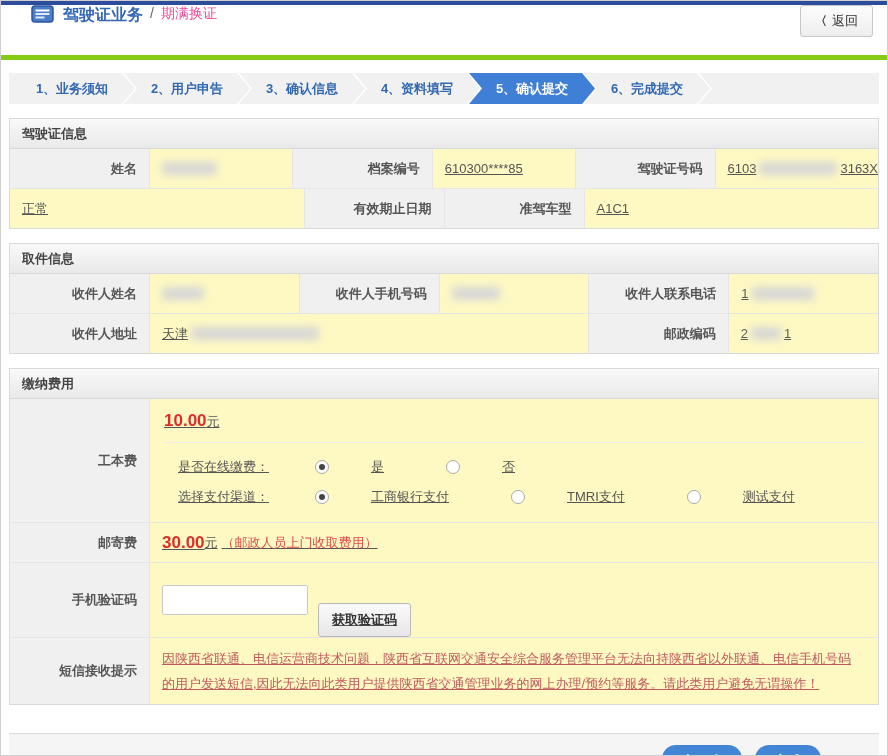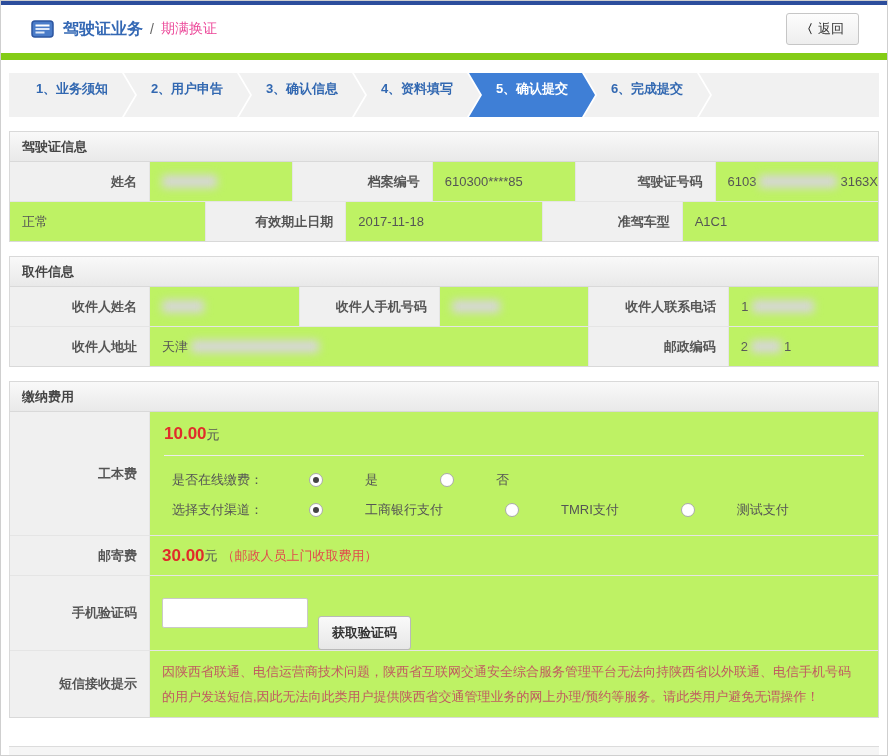--- a/index.html
+++ b/index.html
@@ -1,53 +1,53 @@
 <!DOCTYPE html>
 <html><head>
 <meta charset="utf-8">
 <style>
   * { box-sizing: border-box; }
   body { margin:0; background:#fff; font-family:"Liberation Sans","DejaVu Sans",sans-serif; }
   .page { width:888px; height:756px; border:1px solid #cfcfcf; background:#fff; overflow:hidden; position:relative; }
   .topbar { height:4px; background:#2c4d9c; }
 
   
-  .header { height:55px; display:flex; align-items:center; padding:0 28px 0 30px; border-bottom:7px solid #84cc16; }
+  .header { height:55px; display:flex; align-items:flex-start; padding:0 14px 0 30px; border-bottom:5px solid #84cc16; }
   .hicon { margin-right:9px; display:flex; align-items:center; }
   .title { color:#3468b4; font-weight:bold; font-size:16px; }
   .sep { color:#666; margin:0 7px; font-size:14px; }
   .subtitle { color:#ec4899; font-size:14px; }
   .back-btn { margin-left:auto; background:linear-gradient(#fdfdfd,#eeeeee); border:1px solid #c6c6c6; border-radius:3px; padding:6px 14px; font-size:13px; color:#333; cursor:pointer; display:flex; align-items:center; gap:5px; font-family:inherit; }
   .back-btn .chev { font-weight:bold; font-size:12px; color:#222; }
 
   
-  .steps { display:flex; margin:13px 8px 0; height:44px; background:#fff; }
+  .steps { display:flex; margin:13px 8px 0; height:31px; background:#fff; }
   .step { flex:0 0 auto; width:126px; background:#f1f1f1; color:#3268b1; font-size:13px; font-weight:bold; text-align:center; line-height:31px; margin-left:-11px; cursor:pointer;
     clip-path:polygon(0 0, calc(100% - 13px) 0, 100% 50%, calc(100% - 13px) 100%, 0 100%, 13px 50%); }
   .step.first { margin-left:0; clip-path:polygon(0 0, calc(100% - 13px) 0, 100% 50%, calc(100% - 13px) 100%, 0 100%); }
   .step.active { background:#3f7fd6; color:#fff; }
   .step-filler { flex:1 1 auto; background:#f1f1f1; margin-left:-11px; clip-path:polygon(0 0, 100% 0, 100% 100%, 0 100%, 13px 50%); }
 
   
   .section { margin:14px 8px 0; border:1px solid #d9d9d9; }
   .section-head { height:30px; line-height:30px; padding:0 12px; background:linear-gradient(#f9f9f9,#e9e9e9); border-bottom:1px solid #d9d9d9; font-size:13px; font-weight:bold; color:#444; }
   .trow { display:flex; border-bottom:1px solid #e5e5e5; }
   .trow:last-child { border-bottom:none; }
   .tlabel { flex:0 0 140px; background:#f0f0f0; display:flex; align-items:center; justify-content:flex-end; padding-right:12px; font-size:13px; font-weight:bold; color:#555; border-right:1px solid #e5e5e5; }
-  .tvalue { flex:1 1 0; background:#bef264; display:flex; align-items:center; padding-left:12px; font-size:13px; color:#555; border-right:1px solid #e5e5e5; min-height:39px; }
+  .tvalue { flex:1 1 0; background:#fef9c3; display:flex; align-items:center; padding-left:12px; font-size:13px; color:#555; border-right:1px solid #e5e5e5; min-height:39px;text-decoration:underline; }
   .trow > .tvalue:last-child { border-right:none; }
   .tvalue .gap { margin:0 3px; }
   .redact { display:inline-block; height:13px; background:#d6d6d6; filter:blur(4px); border-radius:2px; }
 
   
   .fee-cell { flex-direction:column; align-items:stretch; padding:12px 14px 10px; }
   .amount { color:#e02b2b; font-weight:bold; font-size:17px; }
   .yuan { color:#555; font-size:13px; }
   .fee-divider { border-bottom:1px solid #ececec; margin:11px 0 9px; }
-  .radio-line { display:flex; align-items:center; margin:4px 8px; color:#555; font-size:13px; line-height:22px;gap:36px; }
+  .radio-line { display:flex; align-items:center; margin:4px 14px; color:#555; font-size:13px; line-height:22px;gap:36px; }
   .radio-q { margin-right:10px; }
   .radio { width:14px; height:14px; border:1px solid #aaa; border-radius:50%; background:#fff; display:inline-block; position:relative; cursor:pointer; flex:none; }
   .radio.checked::after { content:''; position:absolute; left:3px; top:3px; width:6px; height:6px; border-radius:50%; background:#444; }
   .radio-opt { margin:0 26px 0 6px; cursor:pointer; }
   .mail-note { color:#e14c4c; font-size:13px; margin-left:4px; }
 
   
   .captcha-cell { min-height:44px; }
   .captcha-input { width:146px; height:30px; border:1px solid #c9c9c9; border-radius:2px; font-size:13px; padding:0 6px; font-family:inherit; }
   .captcha-btn { margin-left:10px; background:linear-gradient(#fafafa,#e7e7e7); border:1px solid #b9b9b9; border-radius:3px; padding:7px 13px; font-size:13px; font-weight:bold; color:#333; cursor:pointer; font-family:inherit;margin-top:40px; }
@@ -105,21 +105,20 @@
       <div class="tlabel">驾驶证号码</div>
       <div class="tvalue">
         <span>6103</span>
         <span class="redact gap" style="width:78px"></span>
         <span>3163X</span>
       </div>
     </div>
     <div class="trow">
       <div class="tvalue">正常</div>
       <div class="tlabel">有效期止日期</div>
-      <div class="tvalue">2017-11-18</div>
       <div class="tlabel">准驾车型</div>
       <div class="tvalue">A1C1</div>
     </div>
   </div>
 
   <div class="section">
     <div class="section-head">取件信息</div>
     <div class="trow">
       <div class="tlabel">收件人姓名</div>
       <div class="tvalue">

